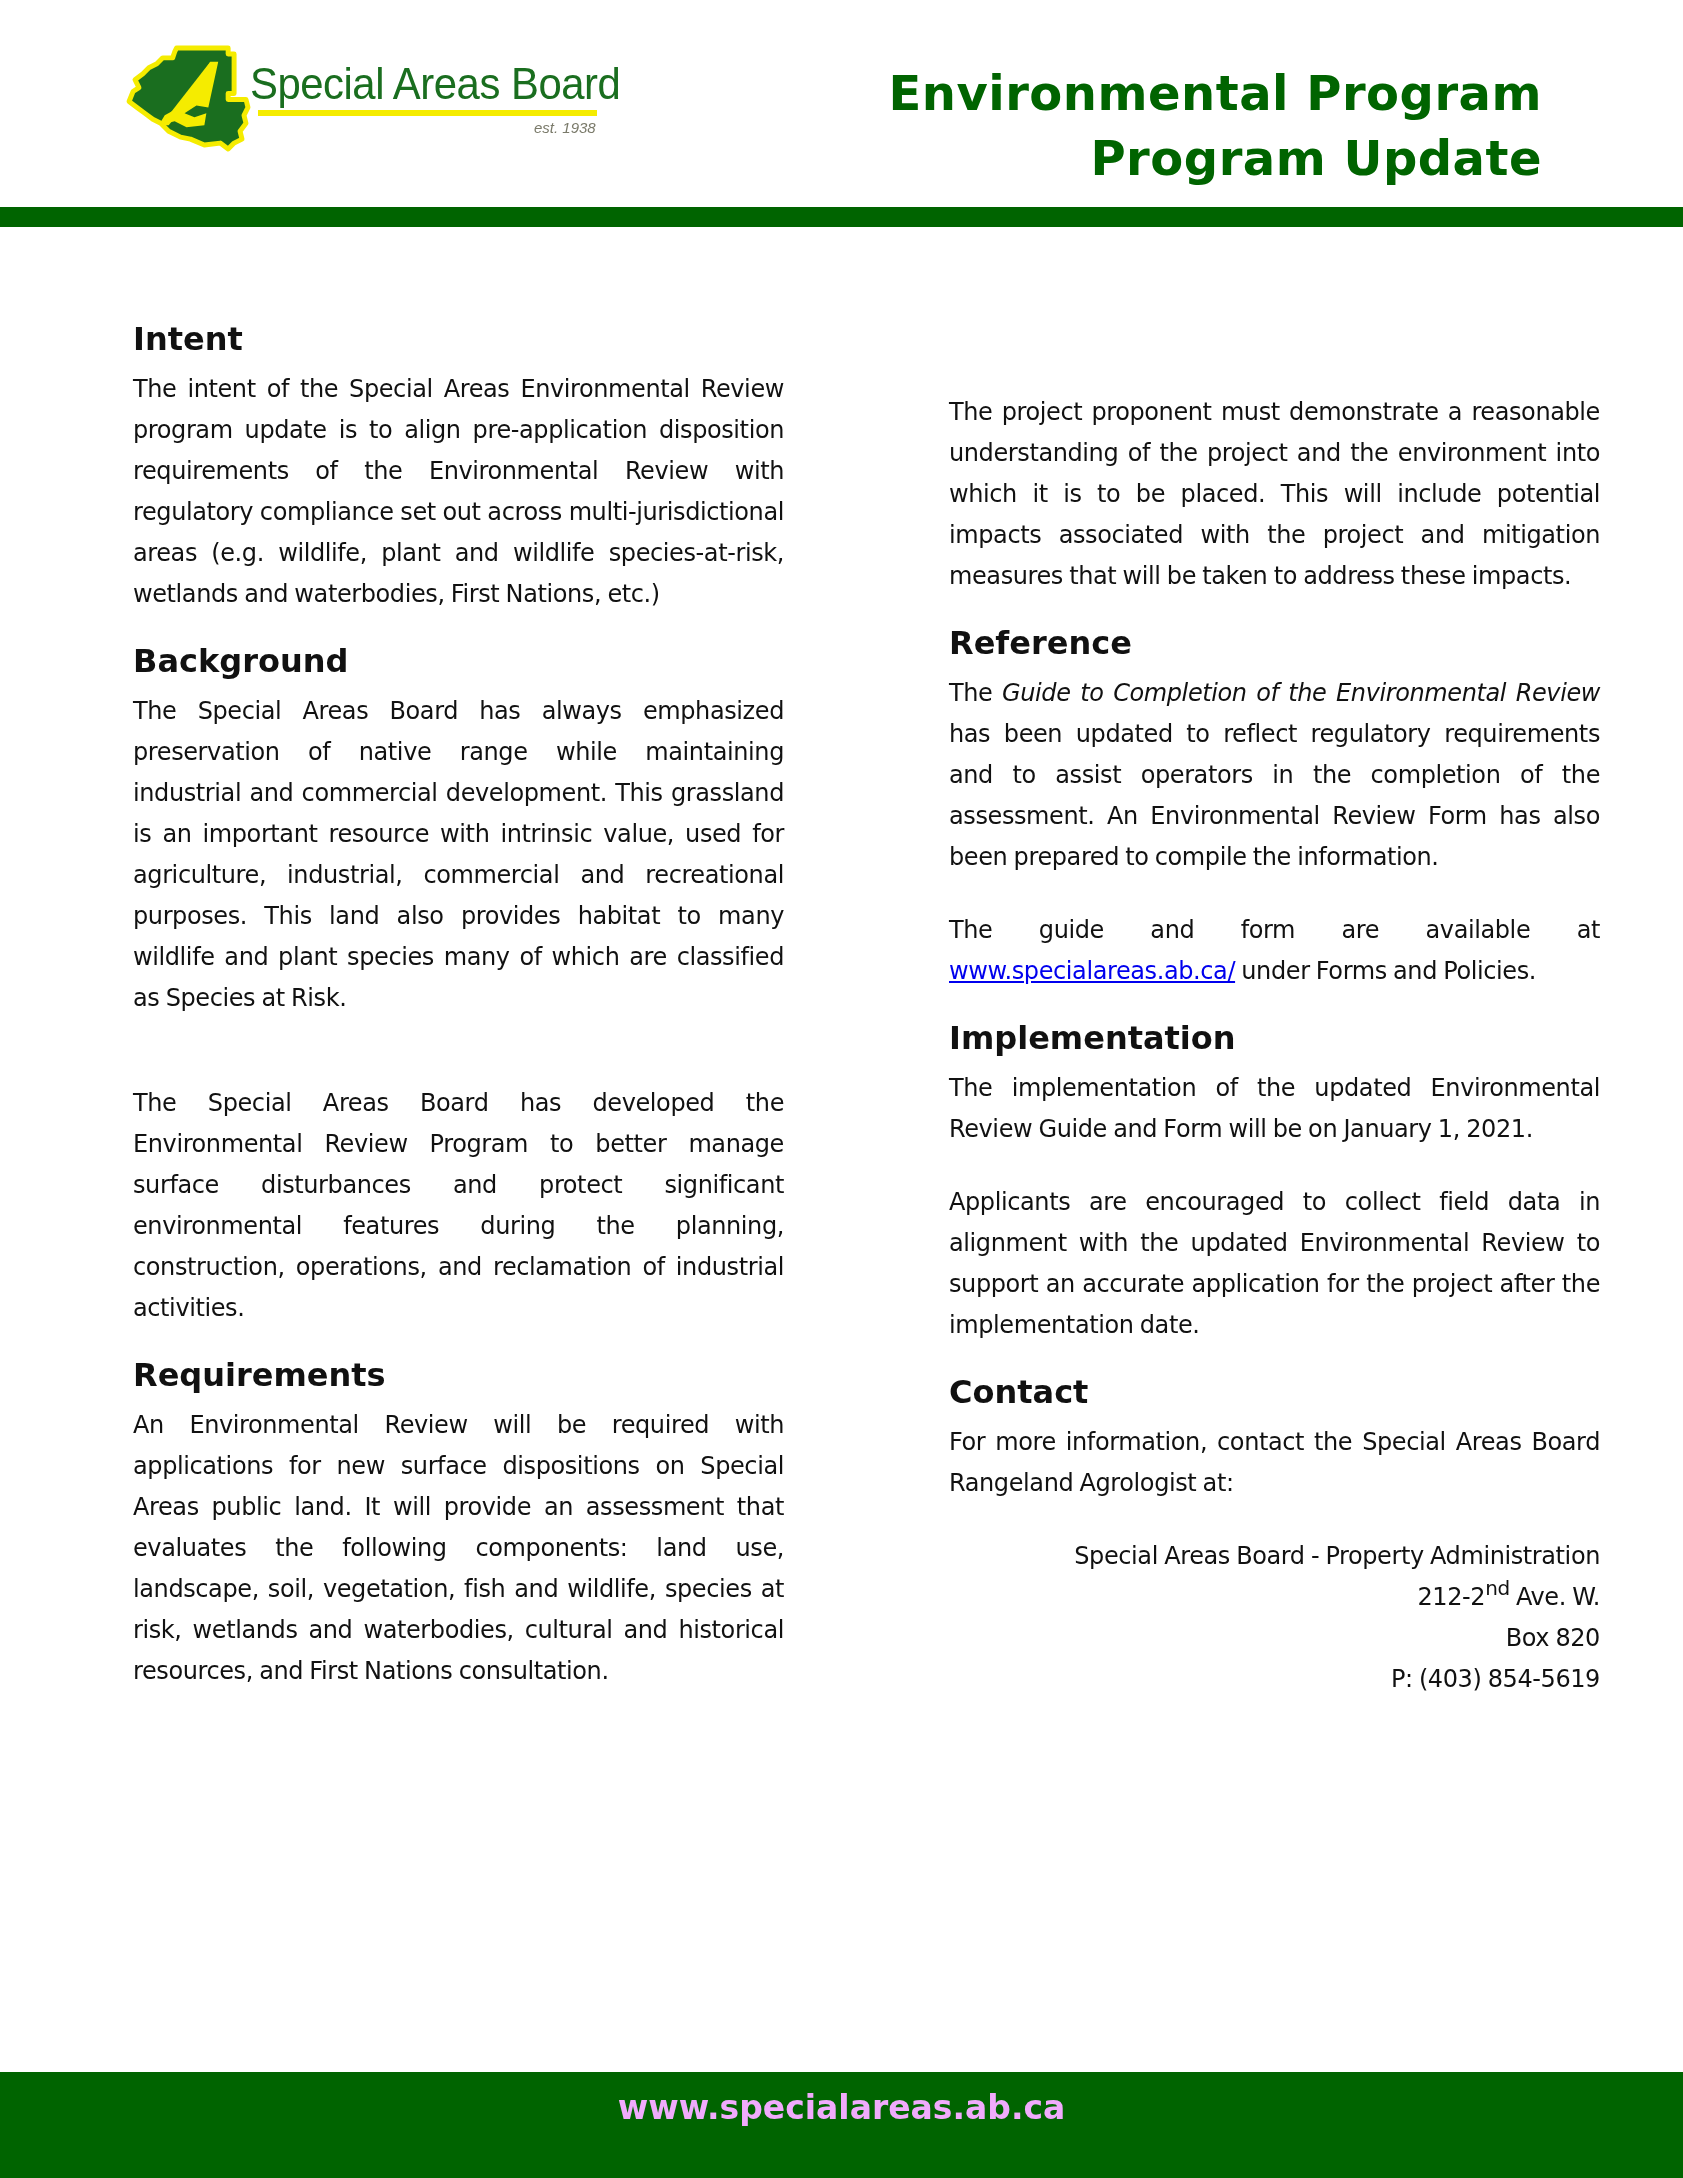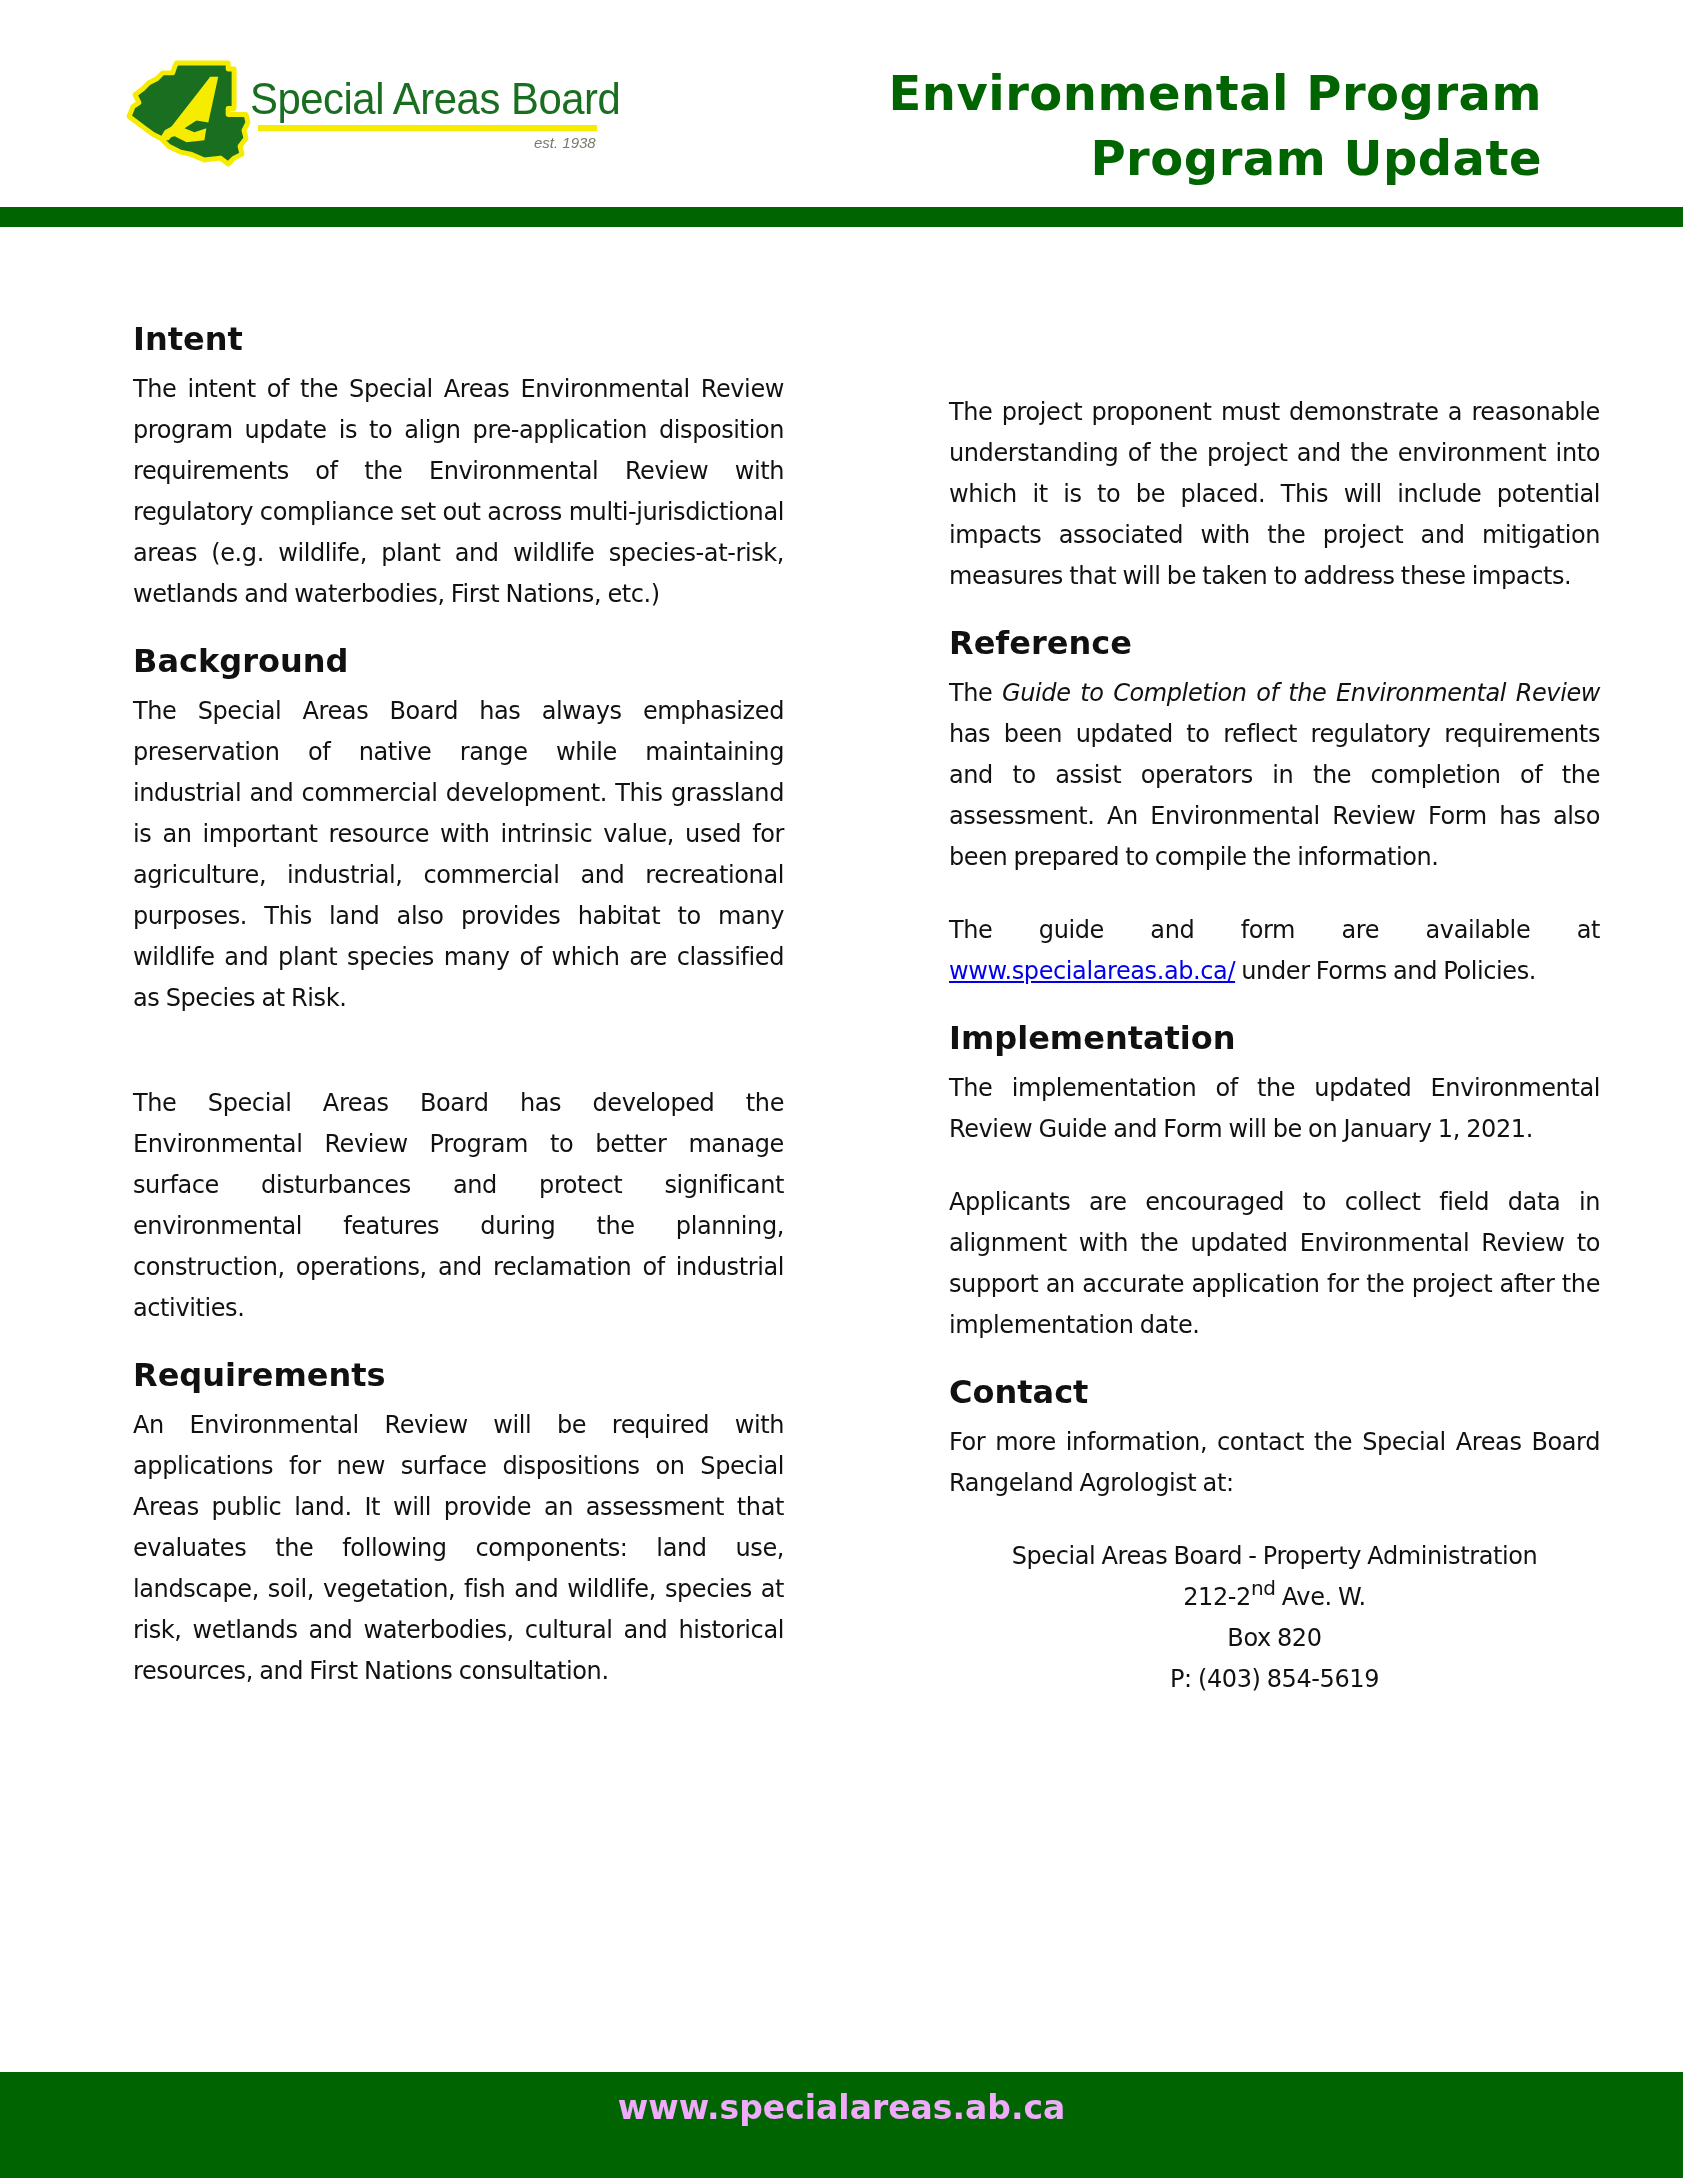--- a/index.html
+++ b/index.html
@@ -1,19 +1,19 @@
 <!DOCTYPE html>
 <html><head>
 <meta charset="utf-8">
 <style>
   html, body { margin: 0; padding: 0; background: #ffffff; }
   body { width: 1683px; height: 2178px; position: relative; overflow: hidden;
          font-family: "DejaVu Sans", "Liberation Sans", sans-serif; color: #111; }
 
-  .logo { position: absolute; left: 125px; top: 59px; width: 535px; height: 109px; }
+  .logo { position: absolute; left: 125px; top: 44px; width: 535px; height: 109px; }
   .logo svg { position: absolute; left: 0; top: 0; }
   .logo-text { position: absolute; left: 125px; top: 14px; font-family: "Liberation Sans", sans-serif;
                font-size: 45px; color: #1a6e1f; letter-spacing: -0.5px; transform: scaleX(0.93); transform-origin: left; white-space: nowrap; }
   .logo-underline { position: absolute; left: 133px; top: 66px; width: 339px; height: 6px; background: #f5ec00; }
   .logo-est { position: absolute; left: 409px; top: 75px; font-family: "Liberation Sans", sans-serif;
               font-style: italic; font-size: 15px; color: #7a7a6a; }
 
   .title { position: absolute; right: 141px; top: 61px; text-align: right;
            font-family: "DejaVu Sans", sans-serif; font-weight: bold; font-size: 48px;
            line-height: 65px; color: #006400; letter-spacing: 0.5px; }
@@ -28,21 +28,21 @@
   .col-right { left: 949px; top: 392px; }
 
   h2 { font-family: "DejaVu Sans", sans-serif; font-weight: bold; font-size: 32px;
        margin: 0 0 10px 0; line-height: 40px; color: #111; }
   p { font-family: "DejaVu Sans", sans-serif; font-size: 24px; line-height: 41px;
       margin: 0; text-align: justify; color: #111; letter-spacing: -0.4px; word-spacing: -1px; }
   .gap { height: 32px; }
   .sec-gap { height: 26px; }
   a.link { color: #0000ee; text-decoration: underline; }
   sup { font-size: 20px; line-height: 0; vertical-align: 10px; }
-  .contact-lines p { text-align: center; }
+  .contact-lines p { text-align: right; }
 </style>
 </head>
 <body>
 
 <div class="logo">
   <svg width="129" height="109" viewBox="0 0 130 110">
     <path d="M52 4 L104 4 L104 10 L110 10 L110 50 L104 50 L104 56 L122 56 L124 64 L120 72 L122 80 L116 88 L118 96 L110 100 L104 106 L96 100 L80 102 L66 96 L56 94 L44 88 L36 80 L28 76 L20 70 L12 64 L4 58 L8 48 L14 44 L10 36 L18 30 L24 24 L32 20 L38 14 L48 14 L50 8 Z" fill="#1a6e1f" stroke="#f5ec00" stroke-width="5" stroke-linejoin="round"></path>
     <path d="M86 18 L94 18 L84 64 L72 62 L60 70 L70 74 L82 70 L80 82 L62 84 L50 78 L34 82 L40 72 L58 62 Z" fill="#f5ec00"></path>
     <path d="M86 18 L36 82 L44 82 L88 28 Z" fill="#f5ec00"></path>
   </svg>

